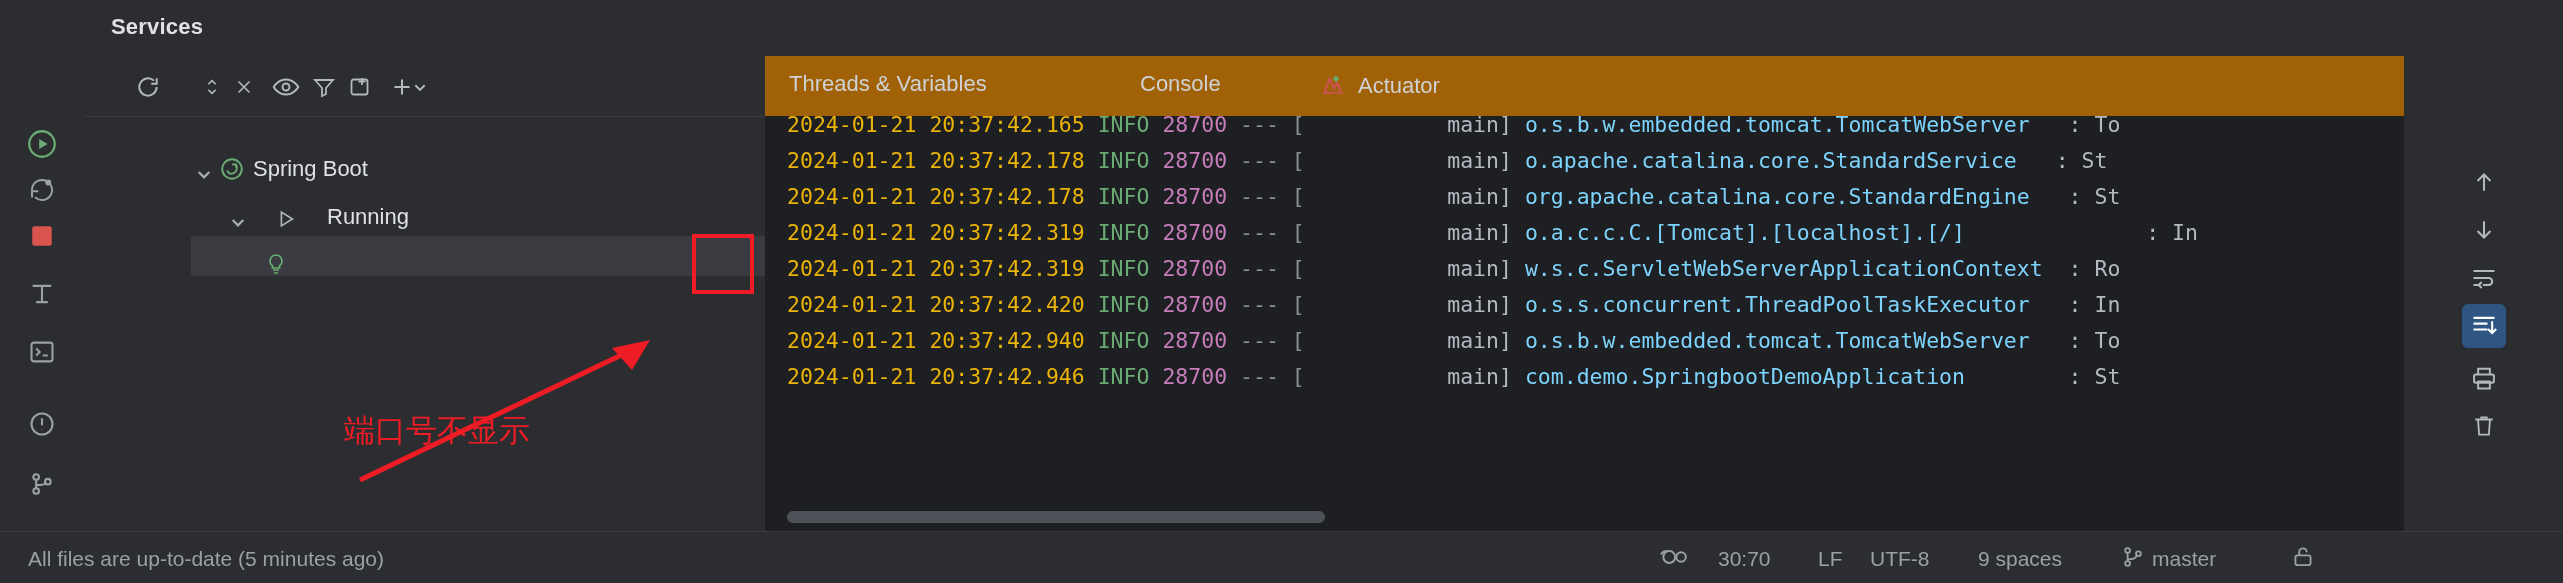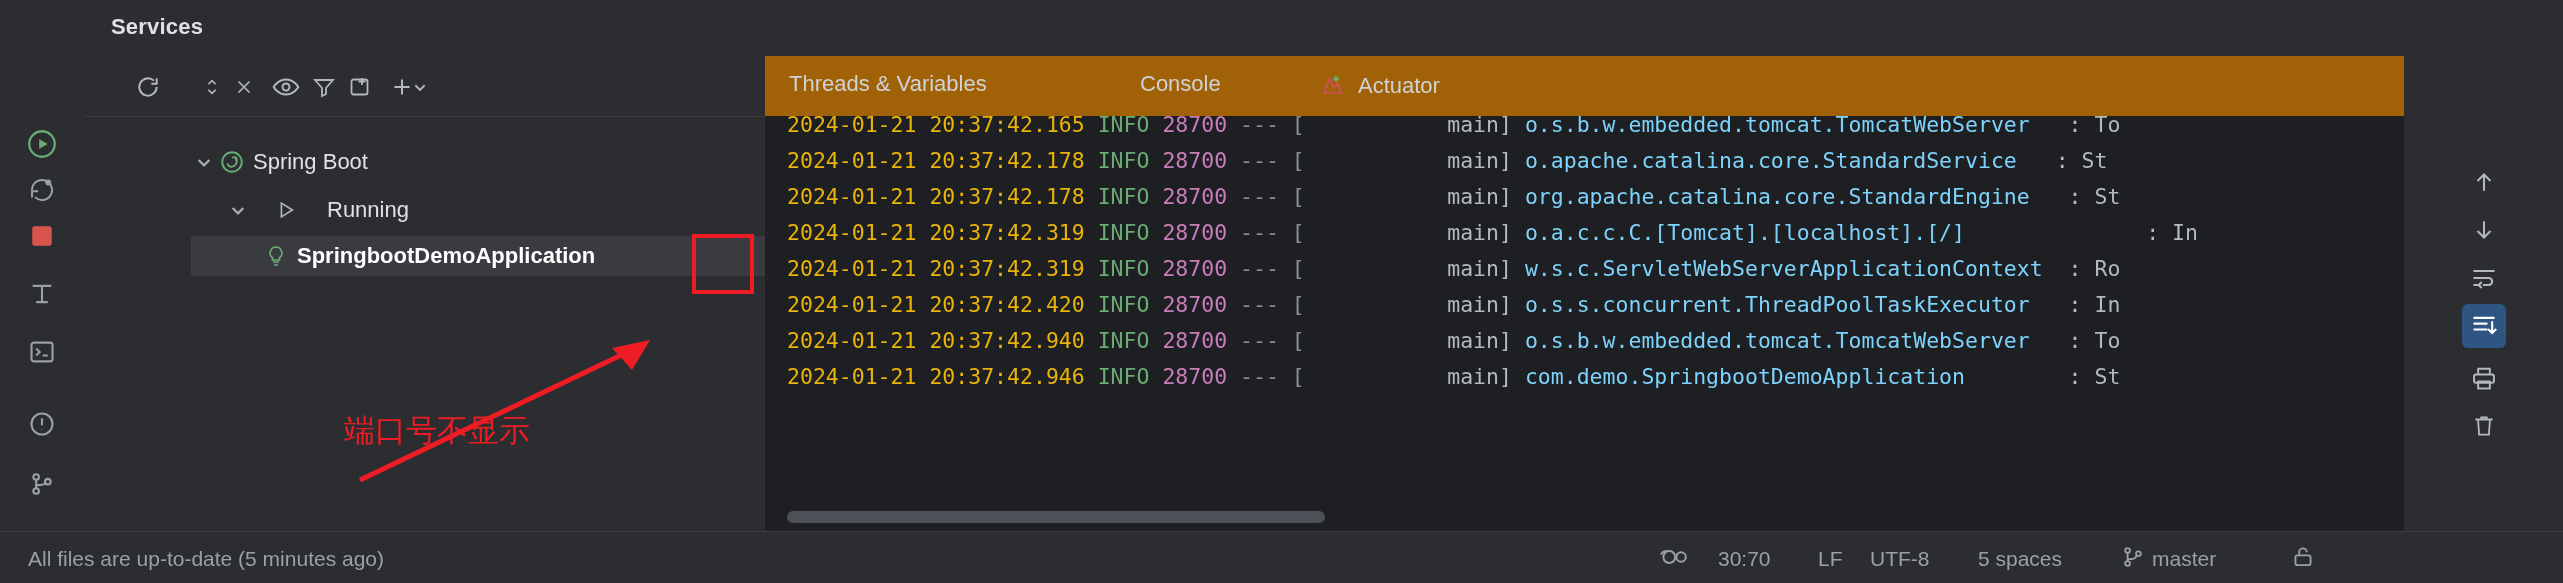--- a/index.html
+++ b/index.html
@@ -86,21 +86,21 @@
     position: absolute;
     left: 0; top: 60px;
     width: 682px;
     height: 415px;
   }
   .tree-row {
     position: absolute;
     left: 0;
     height: 40px;
     display: flex;
-    align-items: center;
+    align-items: flex-end;
     font-size: 22px;
     color: #dfe1e5;
     white-space: nowrap;
   }
   .tree-row .chev {
     width: 26px;
     display:flex; align-items:center; justify-content:center;
     color: #a9adb3;
   }
   .tree-row .leaficon {
@@ -389,21 +389,20 @@
       </div>
 
       <div class="tree-row row-selected" style="top:120px; left:108px; width:574px;">
         <span class="chev" style="width:70px;"></span>
         <span class="leaficon">
           <svg width="24" height="24" viewBox="0 0 24 24" fill="none" stroke="#6aab73" stroke-width="1.7">
             <path d="M9 18h6M10 21h4"></path>
             <path d="M12 3a6 6 0 0 0-3.5 10.8V16h7v-2.2A6 6 0 0 0 12 3z"></path>
           </svg>
         </span>
-        <span class="lbl">SpringbootDemoApplication</span>
       </div>
     </div>
 
     <div class="red-box" style="left:609px; top:178px;"></div>
   </div>
 
   <svg class="red-arrow" width="330" height="170" viewBox="0 0 330 170">
     <line x1="20" y1="150" x2="296" y2="18" stroke="#ee1c25" stroke-width="5"></line>
     <polygon points="310,10 272,18 292,40" fill="#ee1c25"></polygon>
   </svg>
@@ -498,21 +497,21 @@
       <svg width="32" height="26" viewBox="0 0 26 22" fill="none" stroke="#9aa0a6" stroke-width="1.7">
         <circle cx="9" cy="11" r="5"></circle>
           <circle cx="19" cy="11" r="4"></circle>
           <path d="M14 11h1"></path>
           <path d="M2 9c1-2 3-3 5-3"></path>
       </svg>
     </div>
     <div class="txt" style="left:1718px;">30:70</div>
     <div class="txt" style="left:1818px;">LF</div>
     <div class="txt" style="left:1870px;text-align:center;">UTF-8</div>
-    <div class="txt" style="left:1978px;">5 spaces</div>
+    <div class="txt" style="left:1978px;">9 spaces</div>
     <div class="ico" style="left:2120px;">
       <svg width="26" height="26" viewBox="0 0 24 24" fill="none" stroke="#9aa0a6" stroke-width="1.7">
         <circle cx="7" cy="6" r="2.2"></circle>
           <circle cx="7" cy="18" r="2.2"></circle>
           <circle cx="17" cy="9" r="2.2"></circle>
         <path d="M7 8.2v7.6M7 14c5.5 0 8-1 8-3"></path>
       </svg>
     </div>
     <div class="txt" style="left:2152px;">master</div>
     <div class="ico" style="left:2290px;">

